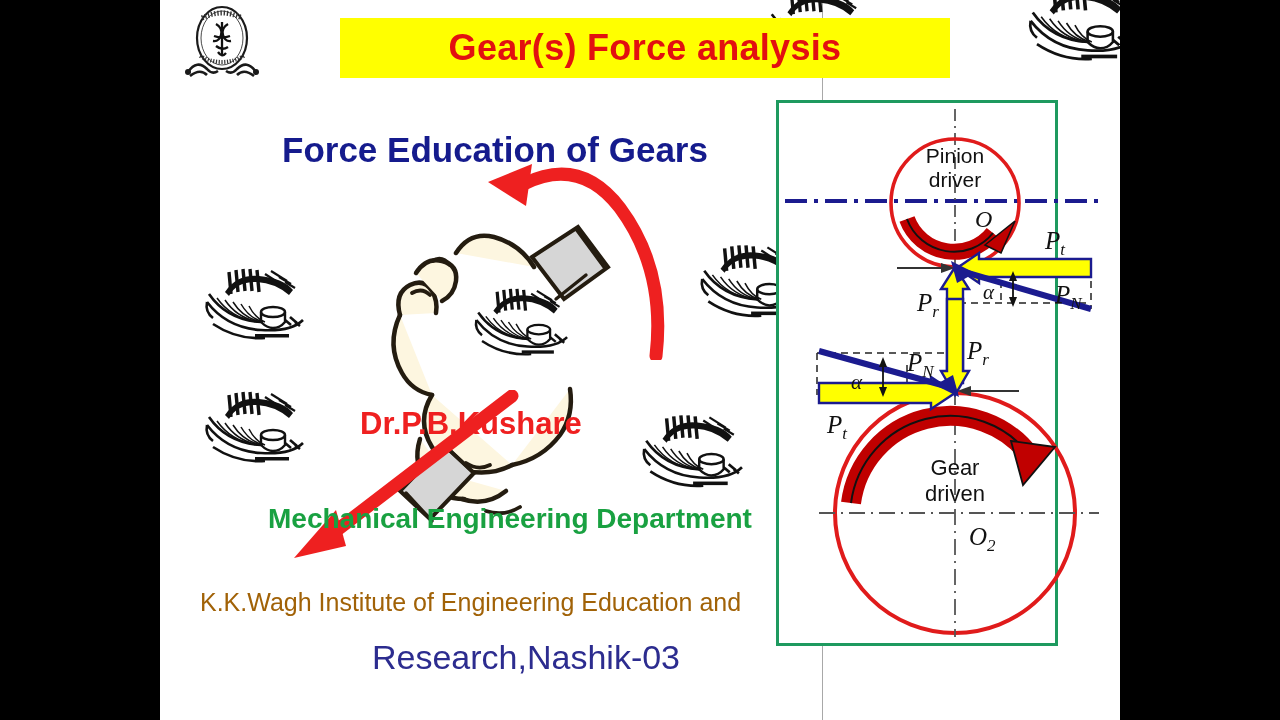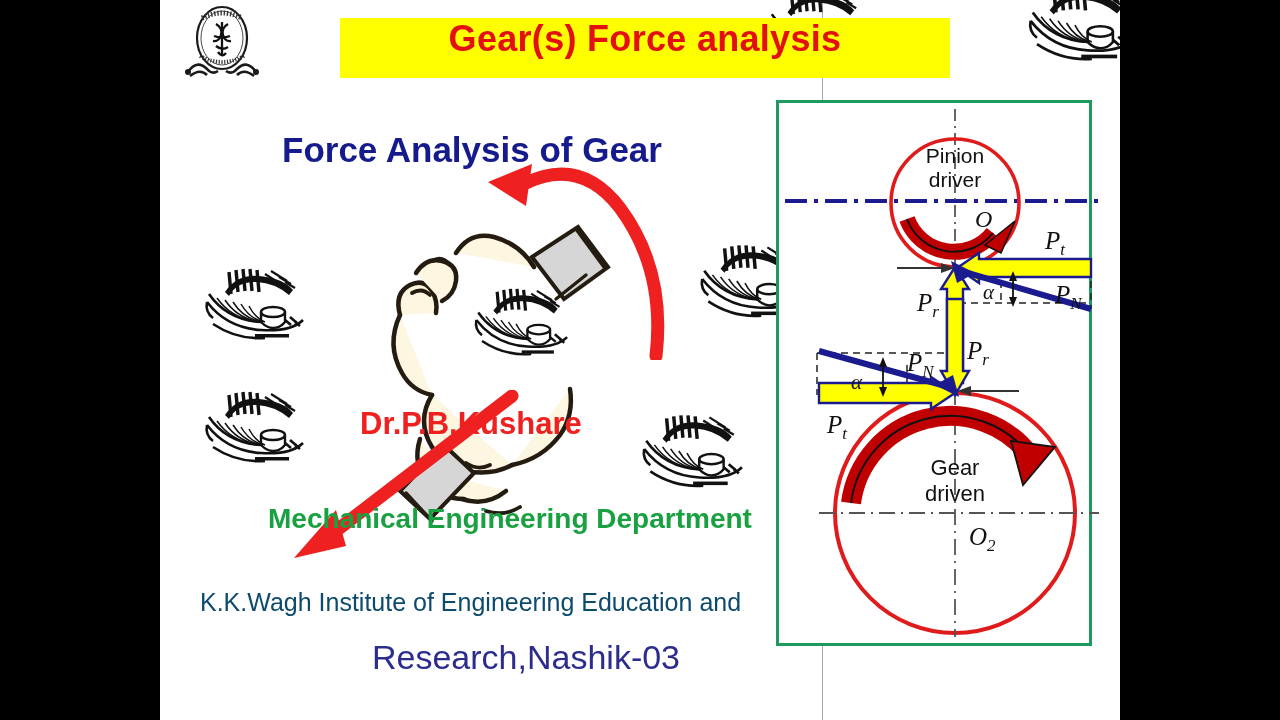--- a/index.html
+++ b/index.html
@@ -11,50 +11,50 @@
   #slide{position:absolute;left:160px;top:0;width:960px;height:720px;background:#fff;overflow:hidden;}
 
   
   .guide-v{position:absolute;top:0;width:1px;height:720px;background:#a8a8a8;}
 
   
   #crest{position:absolute;left:12px;top:2px;width:100px;height:88px;}
 
   
   #banner{position:absolute;left:180px;top:18px;width:610px;height:60px;background:#ffff00;
-          display:flex;align-items:flex-start;justify-content:center;}
+          display:flex;align-items:center;justify-content:center;}
   #banner-text{color:#e21010;font-size:36px;font-weight:bold;letter-spacing:.3px;
                font-family:"Liberation Sans",sans-serif;white-space:nowrap;}
 
   
   .nav-h1{position:absolute;color:#151b8d;font-weight:bold;white-space:nowrap;
           font-family:"Liberation Sans",sans-serif;}
   #head1{left:122px;top:130px;font-size:35px;}
   #head2{left:100px;top:190px;font-size:31px;}
 
   #author{position:absolute;left:200px;top:406px;color:#ef2020;font-size:31px;font-weight:bold;
           white-space:nowrap;font-family:"Liberation Sans",sans-serif;}
   #dept{position:absolute;left:108px;top:503px;color:#19a141;font-size:28px;font-weight:bold;
         white-space:nowrap;font-family:"Liberation Sans",sans-serif;}
-  #inst1{position:absolute;left:40px;top:588px;color:#0c4a6e;font-size:25px;white-space:nowrap;
+  #inst1{position:absolute;left:40px;top:588px;color:#a16207;font-size:25px;white-space:nowrap;
          font-family:"Liberation Sans",sans-serif;}
   #inst2{position:absolute;left:212px;top:638px;color:#2c2c8f;font-size:34px;white-space:nowrap;
          font-family:"Liberation Sans",sans-serif;}
 
   
   .gear-wm{position:absolute;}
 
   
   #hand{position:absolute;left:200px;top:195px;width:300px;height:340px;}
   
   #arrow-up{position:absolute;left:320px;top:160px;width:190px;height:200px;}
   #arrow-dn{position:absolute;left:120px;top:390px;width:240px;height:170px;}
 
   
-  #diagram{position:absolute;left:616px;top:100px;width:316px;height:546px;
+  #diagram{position:absolute;left:616px;top:100px;width:282px;height:546px;
            border:3px solid #1e9a5f;background:#fff;box-sizing:border-box;}
   #diagram svg{display:block;}
 </style>
 </head>
 <body>
 
 <div id="stage">
 
   <div style="position:absolute;left:0;top:0;width:160px;height:720px;background:#000;"></div>
   <div style="position:absolute;left:1120px;top:0;width:160px;height:720px;background:#000;"></div>
@@ -389,21 +389,21 @@
         </g>
         <circle cx="16" cy="70" r="3" fill="#1a1a1a"></circle>
         <circle cx="84" cy="70" r="3" fill="#1a1a1a"></circle>
       </svg>
     </div>
 
     <div id="banner">
       <span id="banner-text">Gear(s) Force analysis</span>
     </div>
 
-    <div class="nav-h1" id="head1">Force Analysis of Gear</div>
+    <div class="nav-h1" id="head1">Force Education of Gears</div>
 
     <div id="hand">
       <svg viewBox="0 0 300 340" width="300" height="340">
         <g fill="#fdf6e0" stroke="#241c10" stroke-width="4.5" stroke-linejoin="round" stroke-linecap="round">
           <path d="M40 120 q-6 -22 10 -30 q14 -7 22 6 q6 10 4 22"></path>
           <path d="M56 78 q10 -16 26 -12 q16 4 14 20 q-2 14 -14 20"></path>
           <path d="M96 58 q14 -22 38 -16 q26 7 40 30"></path>
           <path d="M40 120 q-14 30 2 58 q10 18 30 22"></path>
           <path d="M72 200 q-16 26 0 52 q12 20 34 24 q26 5 46 -6"></path>
           <path d="M152 270 q30 -6 48 -30 q14 -20 10 -46"></path>

